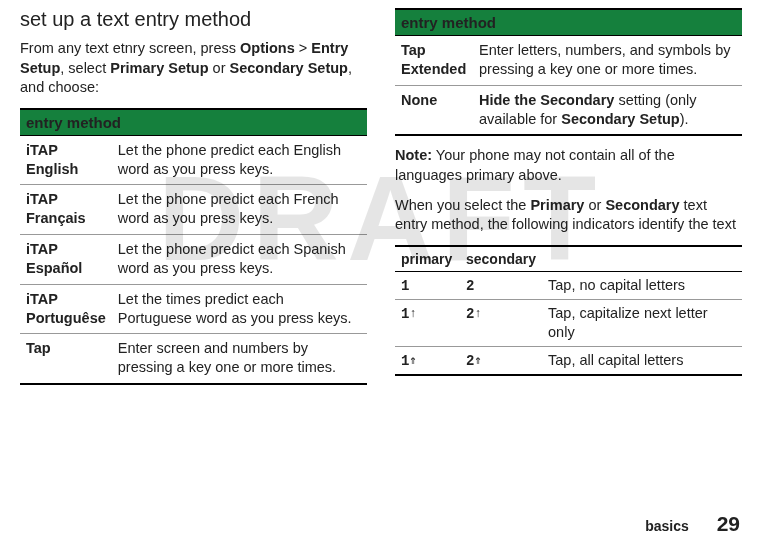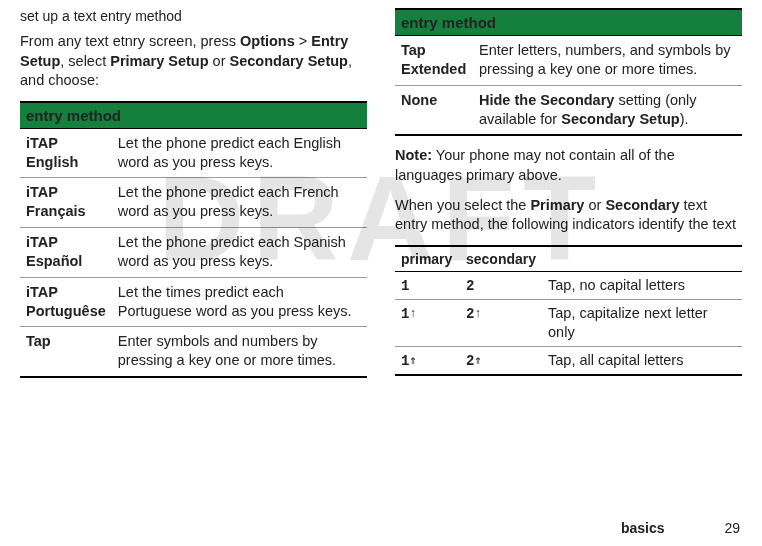--- a/index.html
+++ b/index.html
@@ -29,21 +29,21 @@
   .page {
     display: flex;
     gap: 28px;
     padding: 8px 20px 0 20px;
   }
   .col {
     flex: 1;
     min-width: 0;
   }
   .section-title {
-    font-size: 14px;
+    font-size: 20px;
     font-weight: 400;
     margin-bottom: 8px;
     font-family: Arial, sans-serif;
   }
   .para {
     font-size: 14.5px;
     line-height: 1.35;
     margin-bottom: 10px;
     font-weight: 300;
   }
@@ -125,23 +125,22 @@
     position: absolute;
     bottom: 10px;
     right: 22px;
     font-size: 14px;
   }
   .footer .label {
     font-weight: 700;
     margin-right: 24px;
   }
   .footer .num {
-    font-weight: 400;
-    font-size: 14px;
-    margin-left: 32px;
+    font-weight: 700;
+    font-size: 21px;
   }
 </style>
 </head>
 <body>
 
 <div class="watermark">DRAFT</div>
 
 <div class="page">
 
   <div class="col">
@@ -167,21 +166,21 @@
       <tr>
         <td class="term">iTAP Español</td>
         <td>Let the phone predict each Spanish word as you press keys.</td>
       </tr>
       <tr>
         <td class="term">iTAP Portuguêse</td>
         <td>Let the times predict each Portuguese word as you press keys.</td>
       </tr>
       <tr>
         <td class="term">Tap</td>
-        <td>Enter symbols and numbers by pressing a key one or more times.</td>
+        <td>Enter screen and numbers by pressing a key one or more times.</td>
       </tr>
     </tbody>
       </table>
   </div>
 
   <div class="col">
 
     <table class="entry">
       <tbody>
           <tr>

